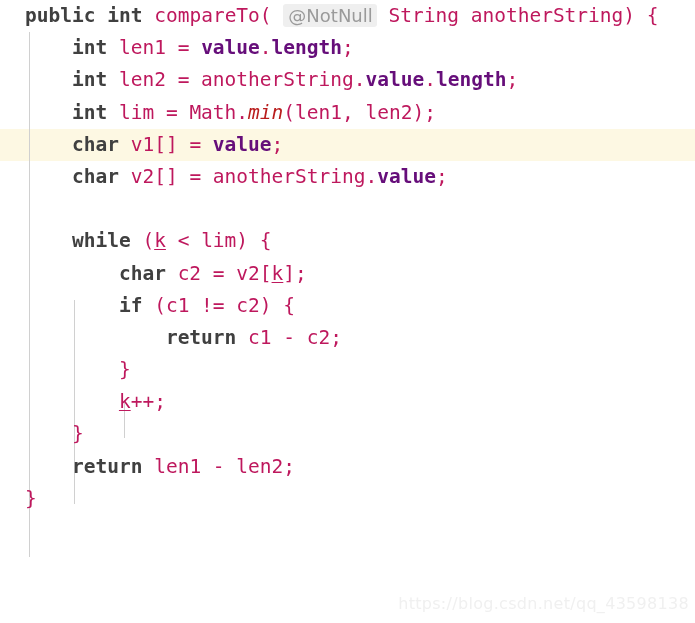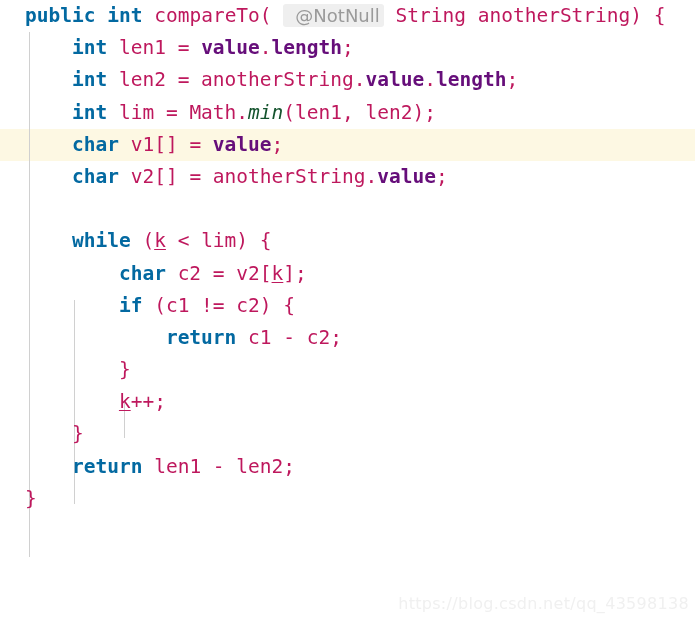--- a/index.html
+++ b/index.html
@@ -46,33 +46,33 @@
     display: inline-block;
     padding-left: 25px;
   }
 
   
   .line.hl {
     background: #fdf8e3;
   }
 
   
-  .kw   { color: #0369a1; font-weight: bold; }
+  .kw   { color: #404040; font-weight: bold; }
   .fld  { color: #660e7a; font-weight: bold; text-align: center; }
   .num  { color: #0000ff; }
-  .ital { color: #14532d; font-style: italic; }
+  .ital { color: #b91c1c; font-style: italic; }
   .plain{ color: #be185d; }
   .ul   { text-decoration: underline; text-decoration-thickness: 1px; text-underline-offset: 2px; }
 
   
   .inlay {
     background: #efefef;
     color: #9a9a9a;
     border-radius: 3px;
-    padding: 1px 4px 1px 12px;
+    padding: 1px 4px 1px 5px;
     font-family: "DejaVu Sans", "Liberation Sans", sans-serif;
     font-size: 18px;
     font-weight: normal;
   }
 
   
   .guide {
     position: absolute;
     width: 1px;
     background: #d0d0d0;

